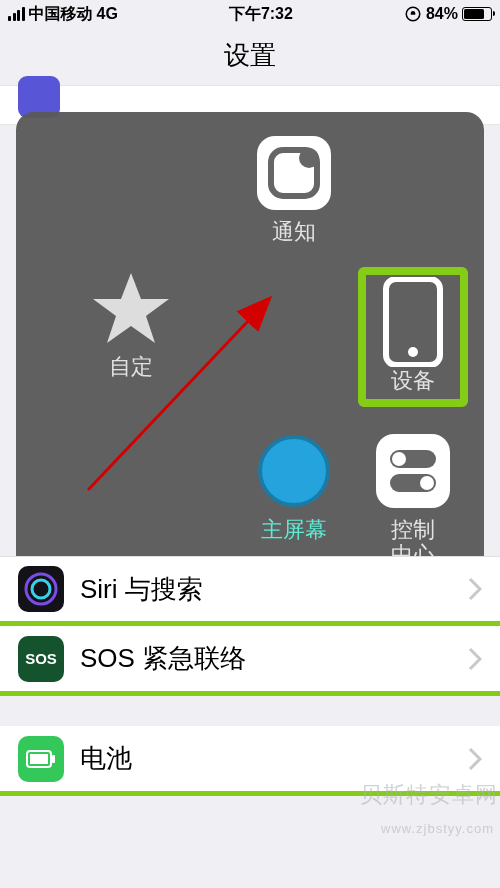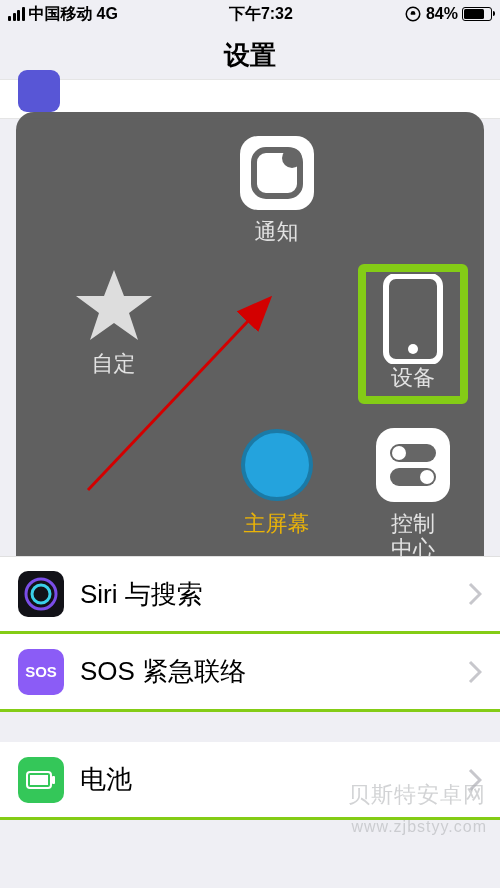--- a/index.html
+++ b/index.html
@@ -68,22 +68,22 @@
     .battery .fill {
       position:absolute;
       left:1px; top:1px; bottom:1px;
       width:72%;
       background:#000;
       border-radius:1.5px;
     }
     .title-bar {
       text-align:center;
       font-size:26px;
-      font-weight:700;
-      padding:10px 0 6px;
+      font-weight:400;
+      padding:10px 0 12px;
       color:#000;
     }
     .peek-row {
       background:#fff;
       height:40px;
       display:flex;
       align-items:center;
       padding-left:18px;
       font-size:24px;
       color:#000;
@@ -96,44 +96,45 @@
       transform:translateY(-8px);
     }
     .overlay {
       position:absolute;
       left:16px; right:16px;
       top:112px;
       background:rgba(90,90,90,0.96);
       border-radius:18px;
       padding:20px 16px 26px;
       display:grid;
-      grid-template-columns:1fr 1fr;
+      grid-template-columns:1fr;
       grid-template-rows:auto auto auto;
       row-gap:20px;
       justify-items:center;
+      gap:23px;
     }
     .overlay-item {
       display:flex;
       flex-direction:column;
       align-items:center;
       gap:6px;
       cursor:pointer;
     }
     .overlay-item .ic {
       width:82px;height:82px;
       display:flex;align-items:center;justify-content:center;
     }
     .overlay-item .lbl {
       font-size:22px;
       color:#e2e2e2;
       font-weight:400;
       text-align:center;
       line-height:1.1;
     }
-    .overlay-item.home .lbl { color:#eab308; }
+    .overlay-item.home .lbl { color:#5eead4; }
     .overlay .pos-notif { grid-column:2; grid-row:1; }
     .overlay .pos-custom { grid-column:1; grid-row:2; }
     .overlay .pos-device { grid-column:3; grid-row:2; }
     .overlay .pos-siri  { grid-column:1; grid-row:3; }
     .overlay .pos-home  { grid-column:2; grid-row:3; }
     .overlay .pos-cc    { grid-column:3; grid-row:3; }
 
     .highlight {
       border:8px solid #84cc16;
       padding:6px;
@@ -147,54 +148,54 @@
 
     .settings-list {
       position:absolute;
       left:0; right:0;
       top:556px;
       background:#fff;
     }
     .srow {
       display:flex;
       align-items:center;
-      height:78px;
+      height:70px;
       padding:0 18px;
-      border-bottom:3px solid #84cc16;
+      border-bottom:5px solid #84cc16;
     }
     .srow:first-child { border-top:1px solid #e0e0e0; }
     .srow .app-ic {
       width:46px;height:46px;border-radius:10px;margin-right:16px;
       display:flex;align-items:center;justify-content:center;
       color:#fff;font-weight:700;font-size:18px;
     }
     .srow .txt {
       flex:1;
       font-size:26px;
       color:#000;
     }
     .srow .chev {
       color:#c7c7cc;
     }
     .gap { background:#efeff4; height:30px; border:none; }
 
     .watermark-text {
       position:absolute;
-      right:14px; bottom:78px;
+      right:2px; bottom:78px;
       color:#aeb0b3;
       opacity:0.55;
       font-size:22px;
       letter-spacing:1px;
     }
     .watermark-url {
       position:absolute;
-      right:13px; bottom:52px;
+      right:6px; bottom:52px;
       color:#aeb0b3;
       opacity:0.55;
-      font-size:16px;
+      font-size:13px;
       letter-spacing:1px;
     }
   </style>
 </head>
 <body>
 
 <div class="status-bar">
   <div class="status-left">
     <div class="signal-bars">
         <span></span>
@@ -299,21 +300,21 @@
           <circle cx="17" cy="17" r="15" fill="none" stroke="#7a4de8" stroke-width="3"></circle>
           <circle cx="17" cy="17" r="9" fill="none" stroke="#3bd0ea" stroke-width="3"></circle>
         </svg>
     </div>
     <span class="txt">Siri 与搜索</span>
     <svg class="chev" width="14" height="24" viewBox="0 0 14 24">
         <path d="M2 2 L12 12 L2 22" fill="none" stroke="#c7c7cc" stroke-width="3"></path>
       </svg>
   </div>
   <div class="srow">
-    <div class="app-ic" style="background:#8b5cf6;font-size:15px">SOS</div>
+    <div class="app-ic" style="background:#14532d;font-size:15px">SOS</div>
     <span class="txt">SOS 紧急联络</span>
     <svg class="chev" width="14" height="24" viewBox="0 0 14 24">
         <path d="M2 2 L12 12 L2 22" fill="none" stroke="#c7c7cc" stroke-width="3"></path>
       </svg>
   </div>
   <div class="srow gap"></div>
   <div class="srow">
     <div class="app-ic" style="background:#34c759">
       <svg width="30" height="18" viewBox="0 0 30 18">
           <rect x="1" y="1" width="24" height="16" rx="3" fill="none" stroke="#fff" stroke-width="2"></rect>

